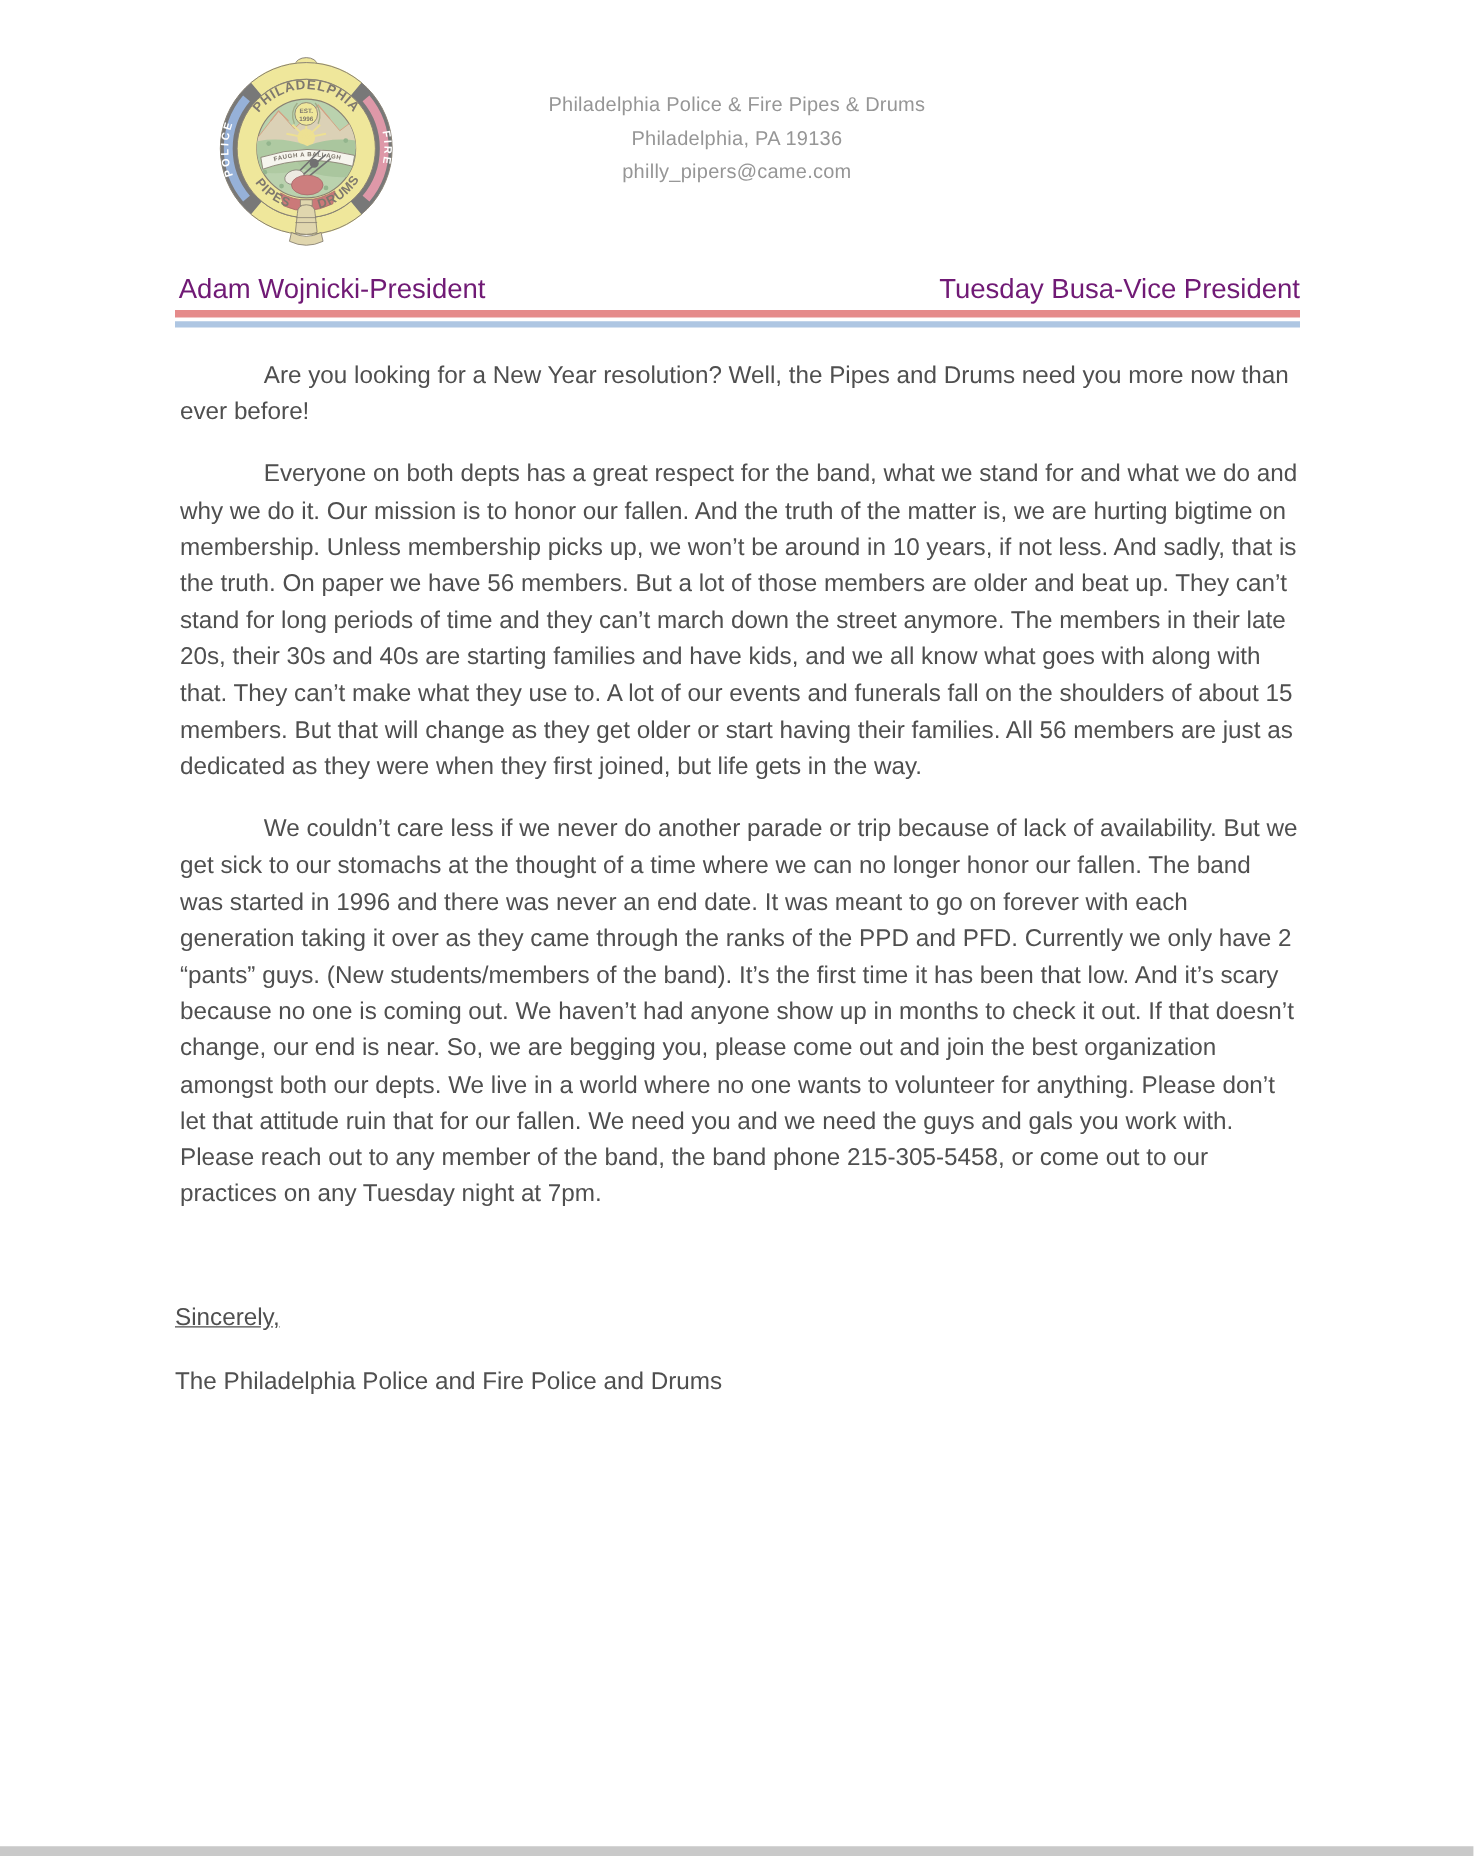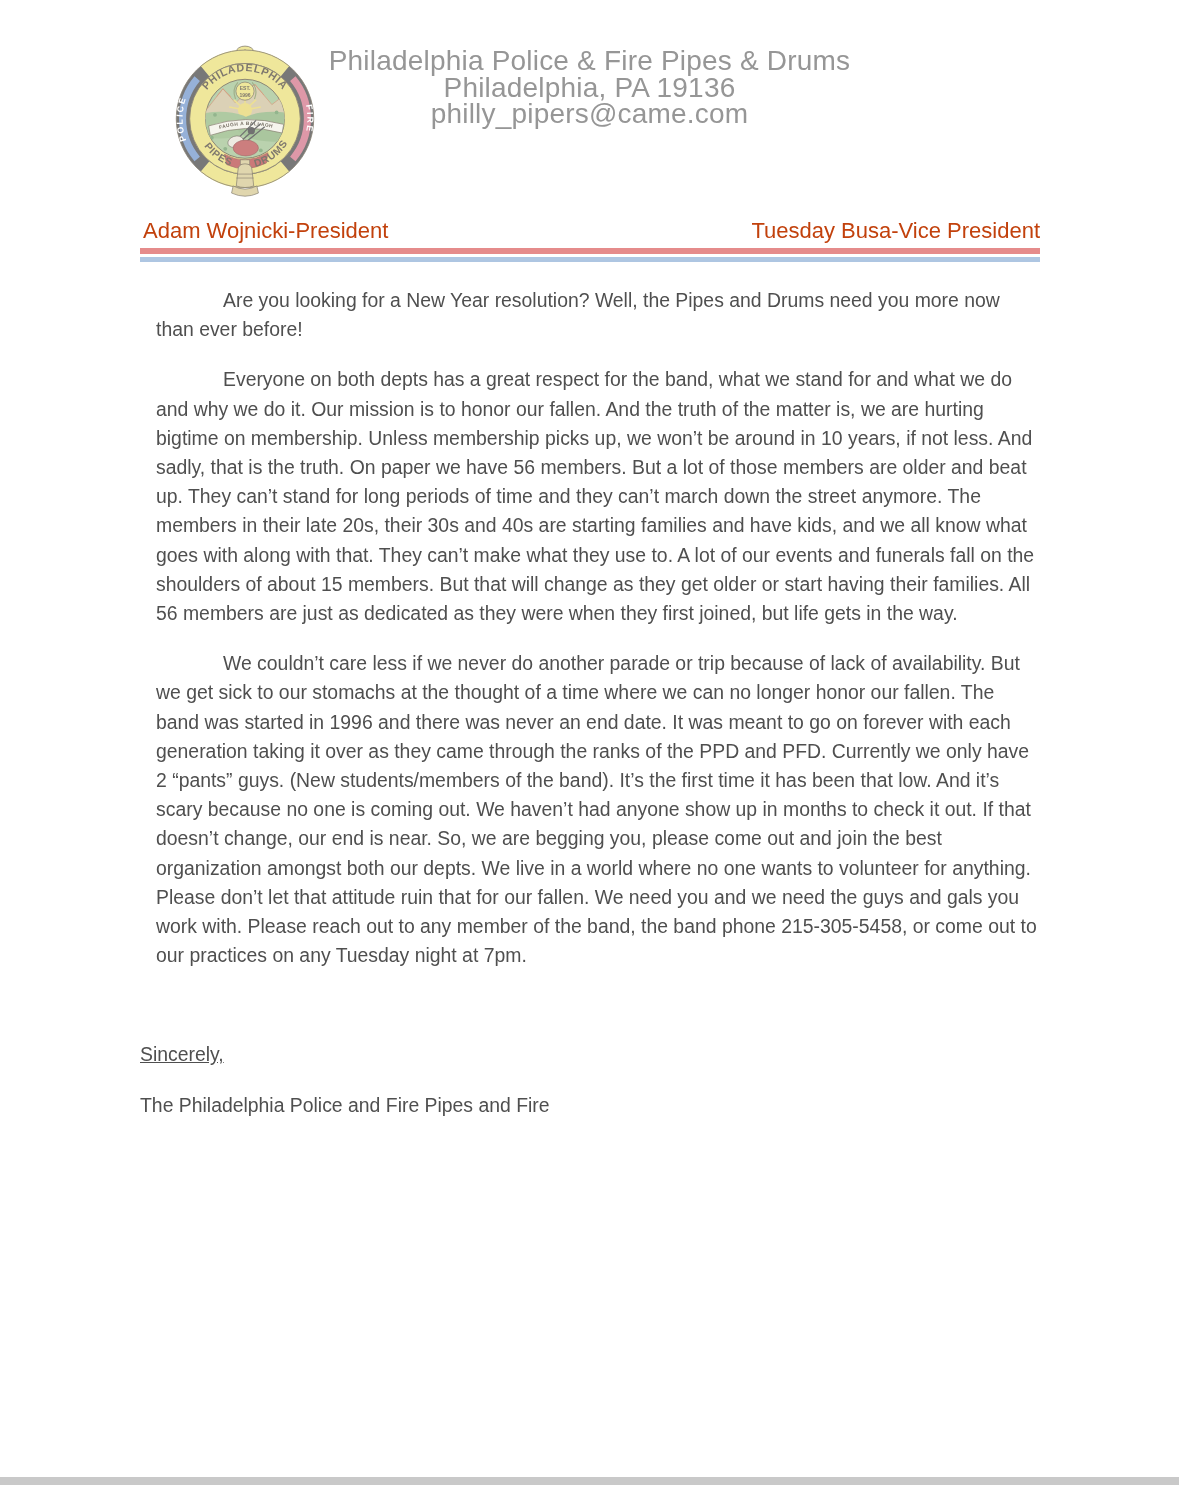--- a/index.html
+++ b/index.html
@@ -11,44 +11,44 @@
     overflow:hidden;
     font-family:"Liberation Sans", sans-serif;
   }
   .letterhead { position:relative; height:210px; }
   .crest {
     position:absolute; left:166px; top:30px;
     width:158px; height:176px;
     opacity:0.8;
   }
   .head-text {
-    padding-top:48px;
+    padding-top:72px;
     text-align:center;
     color:#969696;
-    font-size:28px;
+    font-size:16px;
     line-height:26.5px;
     letter-spacing:0.2px;
   }
   .officers {
     display:flex;
     justify-content:space-between;
     margin:8px 139px 0 143px;
-    color:#c2410c;
+    color:#701a75;
     font-size:22px;
   }
   .divider-red  { height:6px; background:#e58b8b; margin:4px 139px 0 140px; }
   .divider-blue { height:5px; background:#aec6e2; margin:3px 139px 0 140px; }
   .letter-body {
     margin:0 139px 0 140px;
     padding-top:24px;
     color:#4f4f4f;
     font-size:19.4px;
     line-height:29.2px;
   }
-  .para { margin:0 0 21px 16px; }
+  .para { margin:0 0 21px 4px; }
   .indent { text-indent:67px; }
   .small-indent { text-indent:6px; }
   .closing { margin:70px 0 21px 0;text-decoration:underline; }
   .signature { margin:0; }
   .bottom-bar {
     position:absolute; left:0; right:0; bottom:0;
     height:8px;
     background:#c9c9c9;
   }
 </style>
@@ -185,17 +185,17 @@
   </div>
 
   <div class="divider-red"></div>
   <div class="divider-blue"></div>
 
   <div class="letter-body">
     <p class="para indent">Are you looking for a New Year resolution? Well, the Pipes and Drums need you more now than ever before!</p>
     <p class="para indent">Everyone on both depts has a great respect for the band, what we stand for and what we do and why we do it. Our mission is to honor our fallen. And the truth of the matter is, we are hurting bigtime on membership. Unless membership picks up, we won’t be around in 10 years, if not less. And sadly, that is the truth. On paper we have 56 members. But a lot of those members are older and beat up. They can’t stand for long periods of time and they can’t march down the street anymore. The members in their late 20s, their 30s and 40s are starting families and have kids, and we all know what goes with along with that. They can’t make what they use to. A lot of our events and funerals fall on the shoulders of about 15 members. But that will change as they get older or start having their families. All 56 members are just as dedicated as they were when they first joined, but life gets in the way.</p>
     <p class="para indent">We couldn’t care less if we never do another parade or trip because of lack of availability. But we get sick to our stomachs at the thought of a time where we can no longer honor our fallen. The band was started in 1996 and there was never an end date. It was meant to go on forever with each generation taking it over as they came through the ranks of the PPD and PFD. Currently we only have 2 “pants” guys. (New students/members of the band). It’s the first time it has been that low. And it’s scary because no one is coming out. We haven’t had anyone show up in months to check it out. If that doesn’t change, our end is near. So, we are begging you, please come out and join the best organization amongst both our depts. We live in a world where no one wants to volunteer for anything. Please don’t let that attitude ruin that for our fallen. We need you and we need the guys and gals you work with. Please reach out to any member of the band, the band phone 215-305-5458, or come out to our practices on any Tuesday night at 7pm.</p>
     <p class="closing">Sincerely,</p>
-    <p class="signature">The Philadelphia Police and Fire Pipes and Fire</p>
+    <p class="signature">The Philadelphia Police and Fire Police and Drums</p>
   </div>
 
   <div class="bottom-bar"></div>
 </div>
 
 </body></html>

